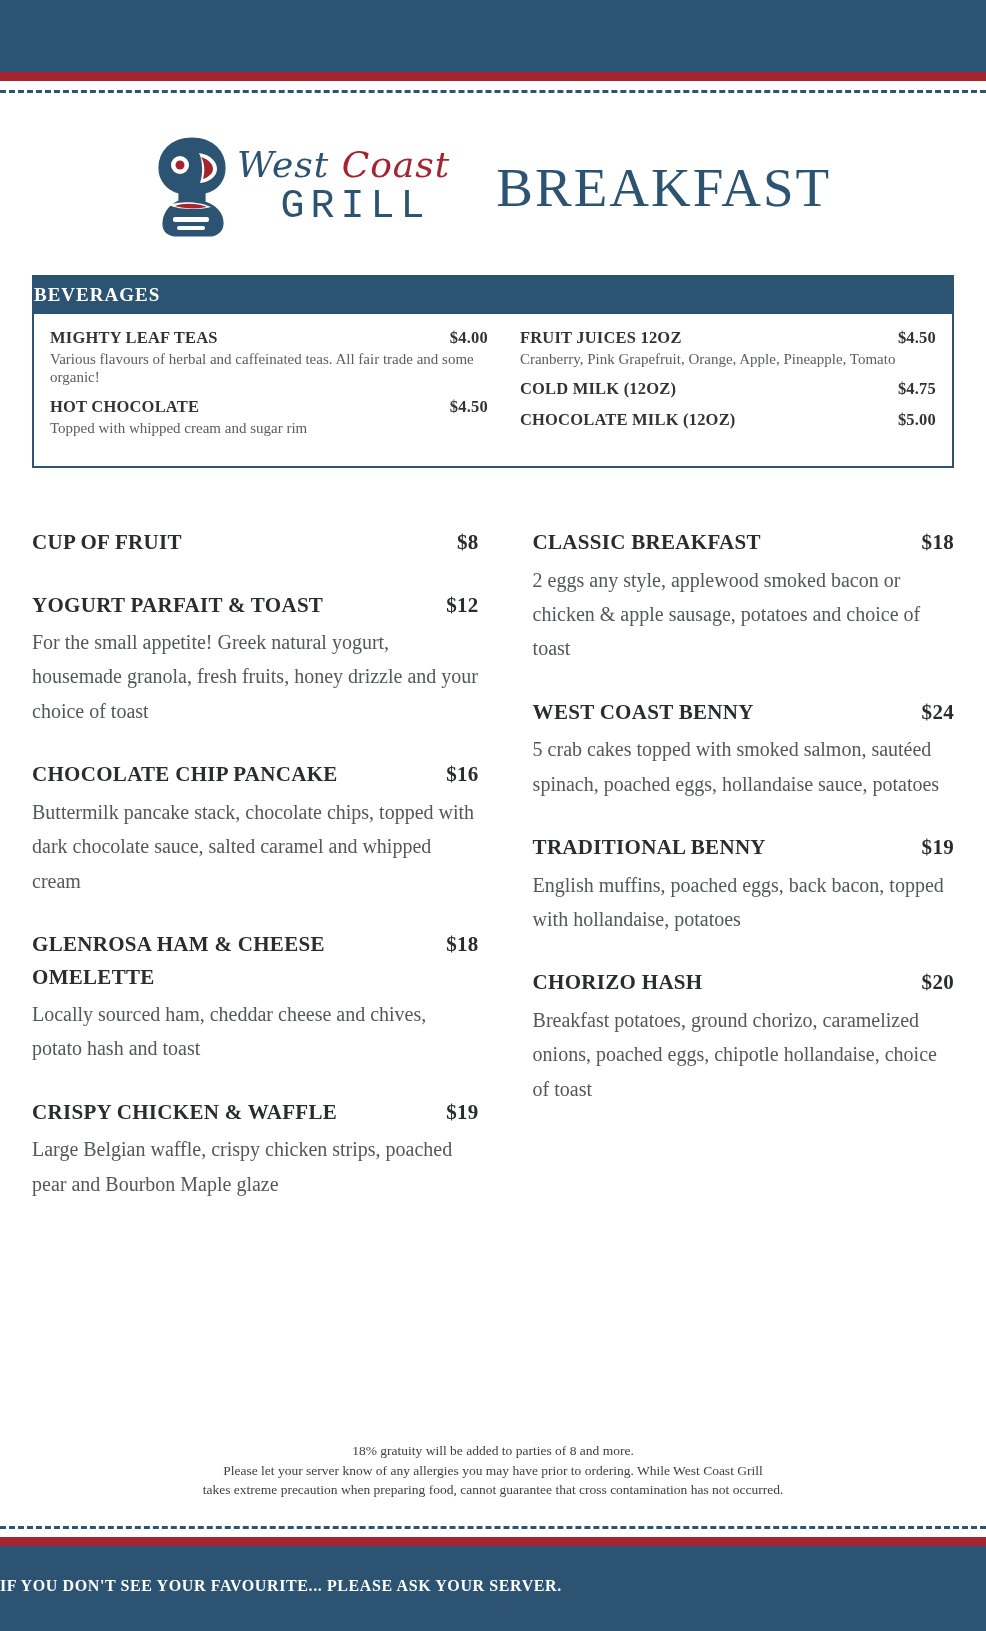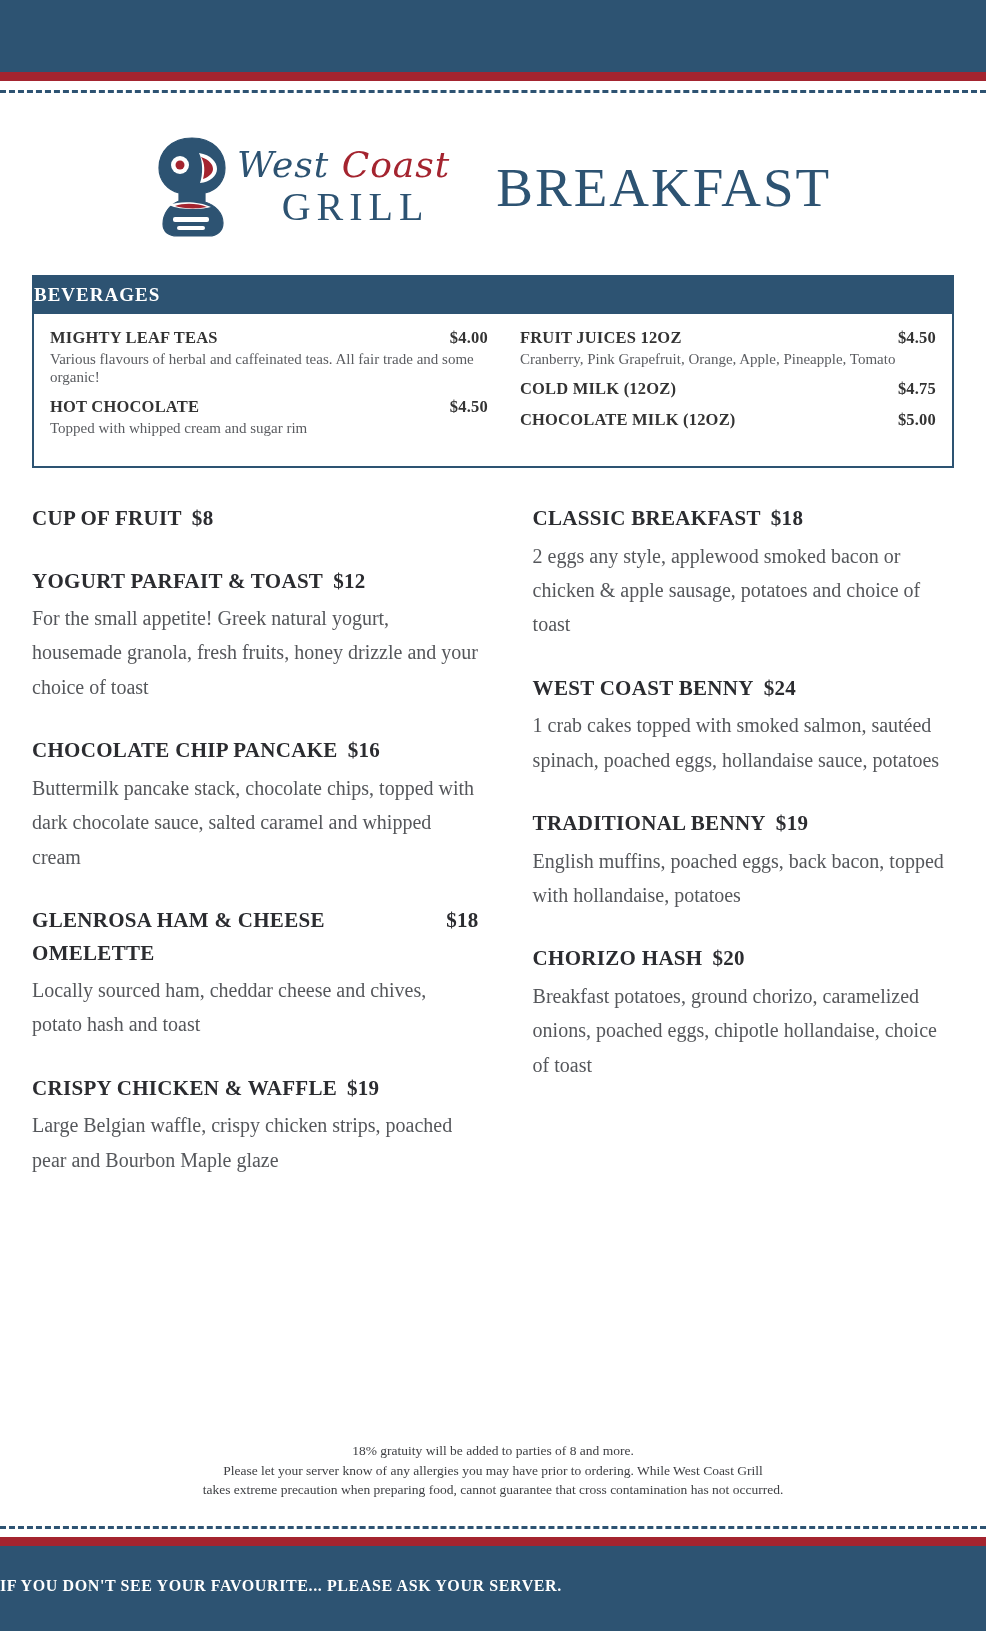--- a/index.html
+++ b/index.html
@@ -63,21 +63,21 @@
     font-size: 36px;
     letter-spacing: 1px;
     color: #2d5372;
     display: block;
   }
   .brand-west .red {
     color: #a4242f;
   }
   .brand-grill {
     display: block;
-    font-family: Liberation Serif, serif;
+    font-family: Liberation Mono, monospace;
     font-size: 40px;
     letter-spacing: 6px;
     color: #2d5372;
     text-align: center;
     margin-top: 4px;
     padding-left: 24px;
   }
   .page-title {
     font-family: "Liberation Serif", serif;
     font-size: 55px;
@@ -146,27 +146,28 @@
     box-sizing: border-box;
   }
   .menu-col.right {
     padding-left: 26px;
   }
   .item {
     margin-bottom: 30px;
   }
   .item-title-row {
     display: flex;
-    justify-content: flex-start;
+    justify-content: space-between;
     align-items: baseline;
     font-weight: bold;
     font-size: 21px;
     color: #2b2c30;
     letter-spacing: .3px;
     line-height: 1.55;
+    margin-top: 24px;
   }
   .item-name {
     padding-right: 10px;
   }
   .item-price {
     white-space: nowrap;
   }
   .item-desc {
     font-size: 20px;
     color: #55575b;
@@ -340,21 +341,21 @@
         <span class="item-price">$18</span>
       </div>
       <div class="item-desc">2 eggs any style, applewood smoked bacon or chicken &amp; apple sausage, potatoes and choice of toast</div>
     </div>
 
     <div class="item">
       <div class="item-title-row">
         <span class="item-name">WEST COAST BENNY</span>
         <span class="item-price">$24</span>
       </div>
-      <div class="item-desc">1 crab cakes topped with smoked salmon, sautéed spinach, poached eggs, hollandaise sauce, potatoes</div>
+      <div class="item-desc">5 crab cakes topped with smoked salmon, sautéed spinach, poached eggs, hollandaise sauce, potatoes</div>
     </div>
 
     <div class="item">
       <div class="item-title-row">
         <span class="item-name">TRADITIONAL BENNY</span>
         <span class="item-price">$19</span>
       </div>
       <div class="item-desc">English muffins, poached eggs, back bacon, topped with hollandaise, potatoes</div>
     </div>
 

